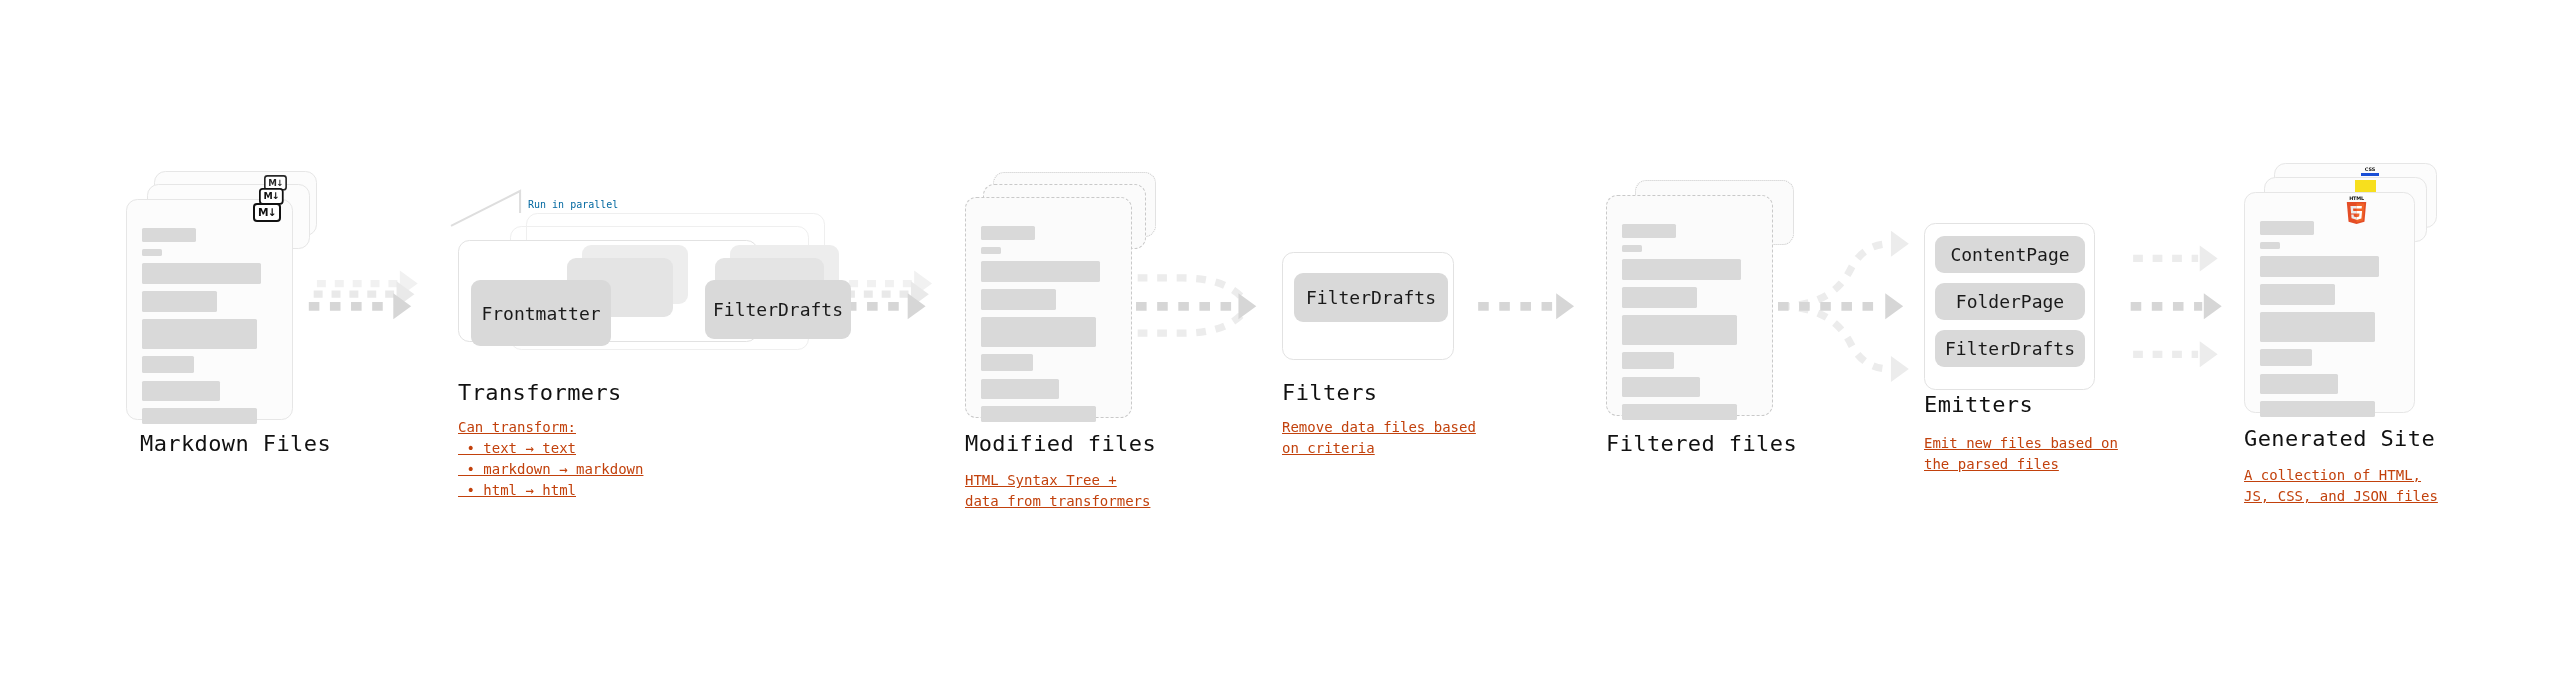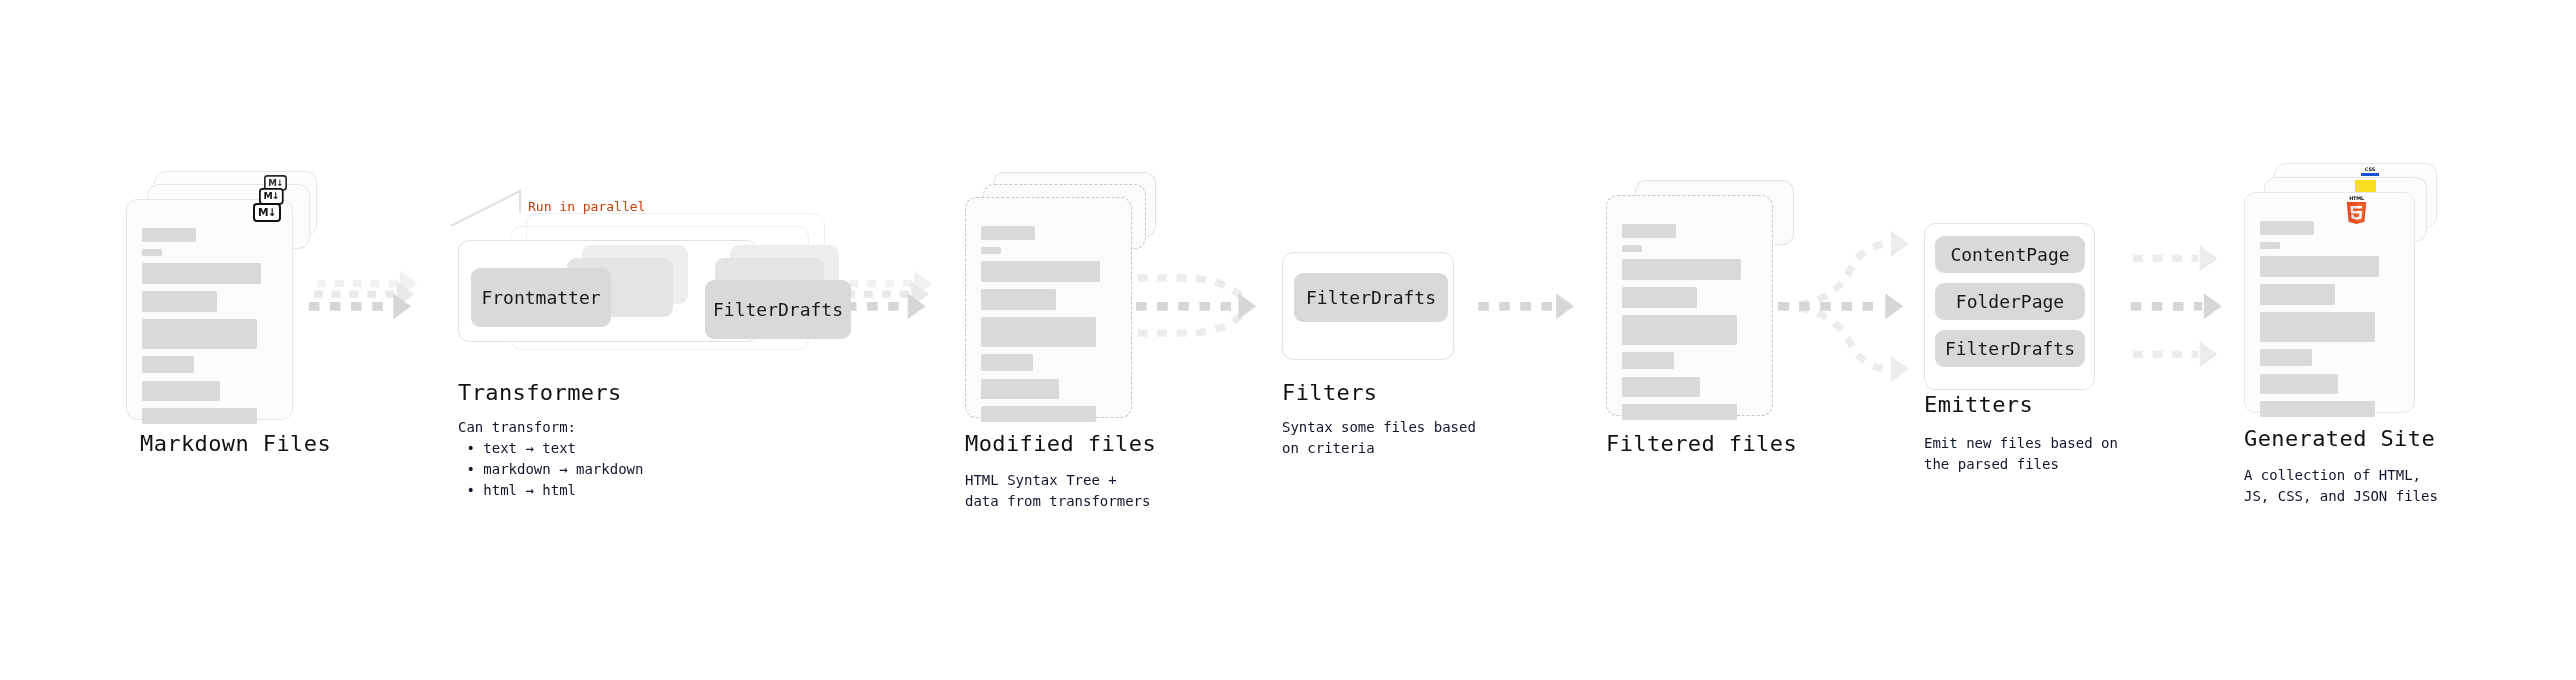--- a/index.html
+++ b/index.html
@@ -71,25 +71,25 @@
   .chip.ghost { background: #ededed; }
   .chip.ghost2 { background: #e4e4e4; }
 
   
   .title {
     position: absolute;
     font-size: 22px; color: #111; white-space: nowrap; letter-spacing: 0.4px;
   }
   .subtitle {
     position: absolute;
-    font-size: 14px; color: #0f172a; line-height: 1.5; white-space: pre;
+    font-size: 14px; color: #c2410c; line-height: 1.5; white-space: pre; text-decoration: underline;
   }
   .parallel-label {
     position: absolute;
-    font-size: 13px; color: #c2410c; white-space: nowrap;
+    font-size: 10px; color: #0369a1; white-space: nowrap;
   }
 
   svg { display: block; overflow: visible; }
   .ovl { position: absolute; left: 0; top: 0; pointer-events: none; }
 </style>
 </head>
 <body>
 
 <div class="stage">
 
@@ -247,21 +247,21 @@
     <div class="groupbox ghost" style="left:526px; top:213px; width:299px; height:124px;"></div>
     <div class="groupbox ghost" style="left:510px; top:226px; width:299px; height:124px;"></div>
     <div class="groupbox" style="left:458px; top:240px; width:300px; height:102px; background:#fff;">
     </div>
 
     <div class="chip ghost" style="left:582px; top:245px; width:106px; height:59px;"></div>
     <div class="chip ghost" style="left:730px; top:245px; width:109px; height:59px;"></div>
     <div class="chip ghost2" style="left:567px; top:258px; width:106px; height:59px;"></div>
     <div class="chip ghost2" style="left:715px; top:258px; width:109px; height:59px;"></div>
 
-    <div class="chip" style="left:471px; top:268px; width:140px; height:59px;">
+    <div class="chip" style="left:471px; top:280px; width:140px; height:66px;">
       <span>Frontmatter</span>
     </div>
     <div class="chip" style="left:705px; top:280px; width:146px; height:59px;">
       <span>FilterDrafts</span>
     </div>
   </div>
   <div class="parallel-label" style="left:528px; top:199px;">Run in parallel</div>
   <div class="title" style="left:458px; top:380px;">Transformers</div>
   <div class="subtitle" style="left:458px; top:417px;">Can transform:
  • text → text
@@ -288,21 +288,21 @@
   <div class="subtitle" style="left:965px; top:470px;">HTML Syntax Tree +
 data from transformers</div>
 
   <div>
     <div class="groupbox" style="left:1282px; top:252px; width:172px; height:108px;"></div>
     <div class="chip" style="left:1294px; top:273px; width:154px; height:49px;">
       <span>FilterDrafts</span>
     </div>
   </div>
   <div class="title" style="left:1282px; top:380px;">Filters</div>
-  <div class="subtitle" style="left:1282px; top:417px;">Syntax some files based
+  <div class="subtitle" style="left:1282px; top:417px;">Remove data files based
 on criteria</div>
 
   <div class="doc-stack">
     <div class="doc-card dotted" style="left:1635px; top:180px; width:159px; height:65px;"></div>
     <div class="doc-card dashed" style="left:1606px; top:195px; width:167px; height:221px;">
       <div class="doc-body">
         <div class="bar" style="width:54px;height:14px;"></div>
         <div class="bar" style="width:20.3px;height:6.5px;"></div>
         <div class="bar" style="width:119px;height:21px;margin-top:4.9px;"></div>
         <div class="bar" style="width:75px;height:20.3px;"></div>

